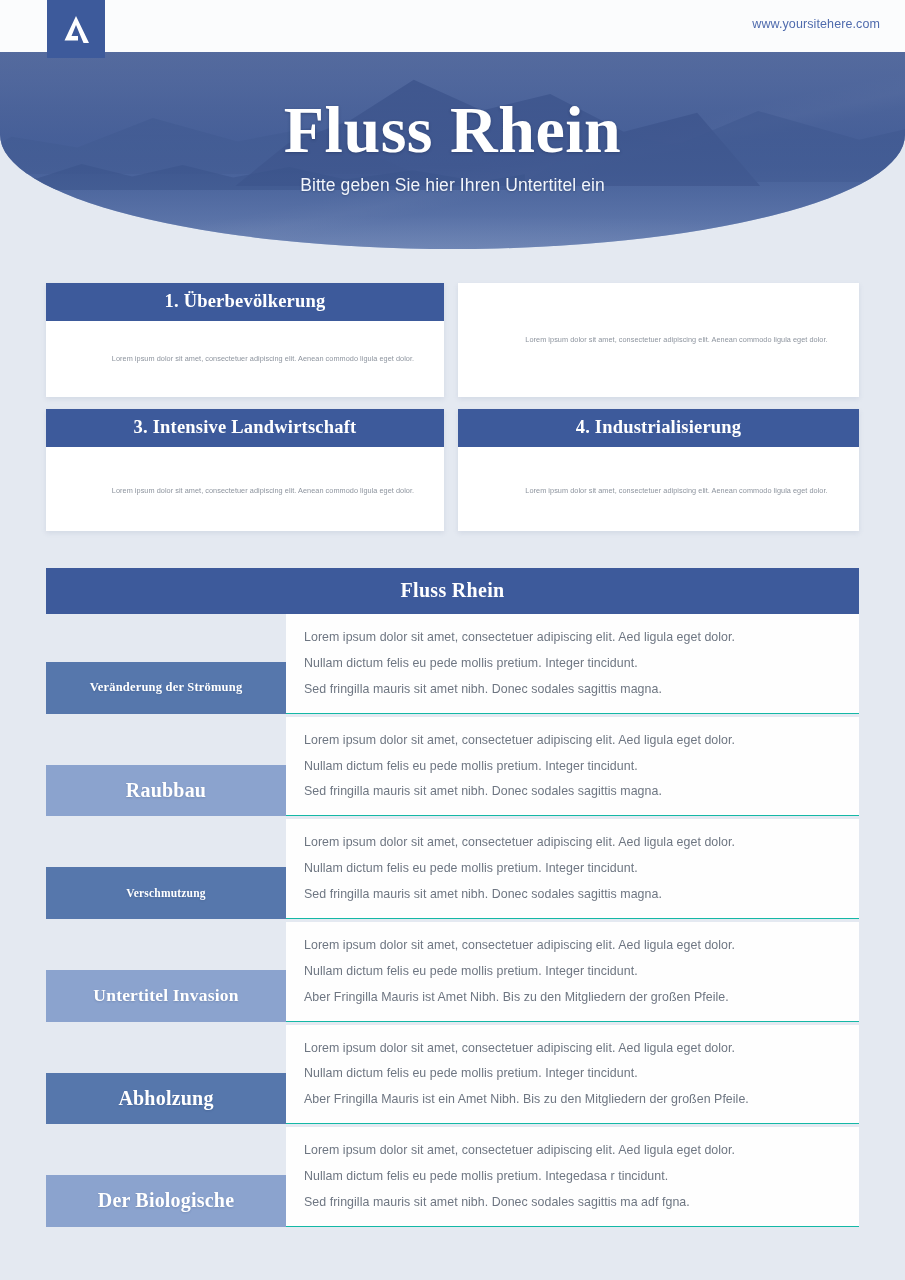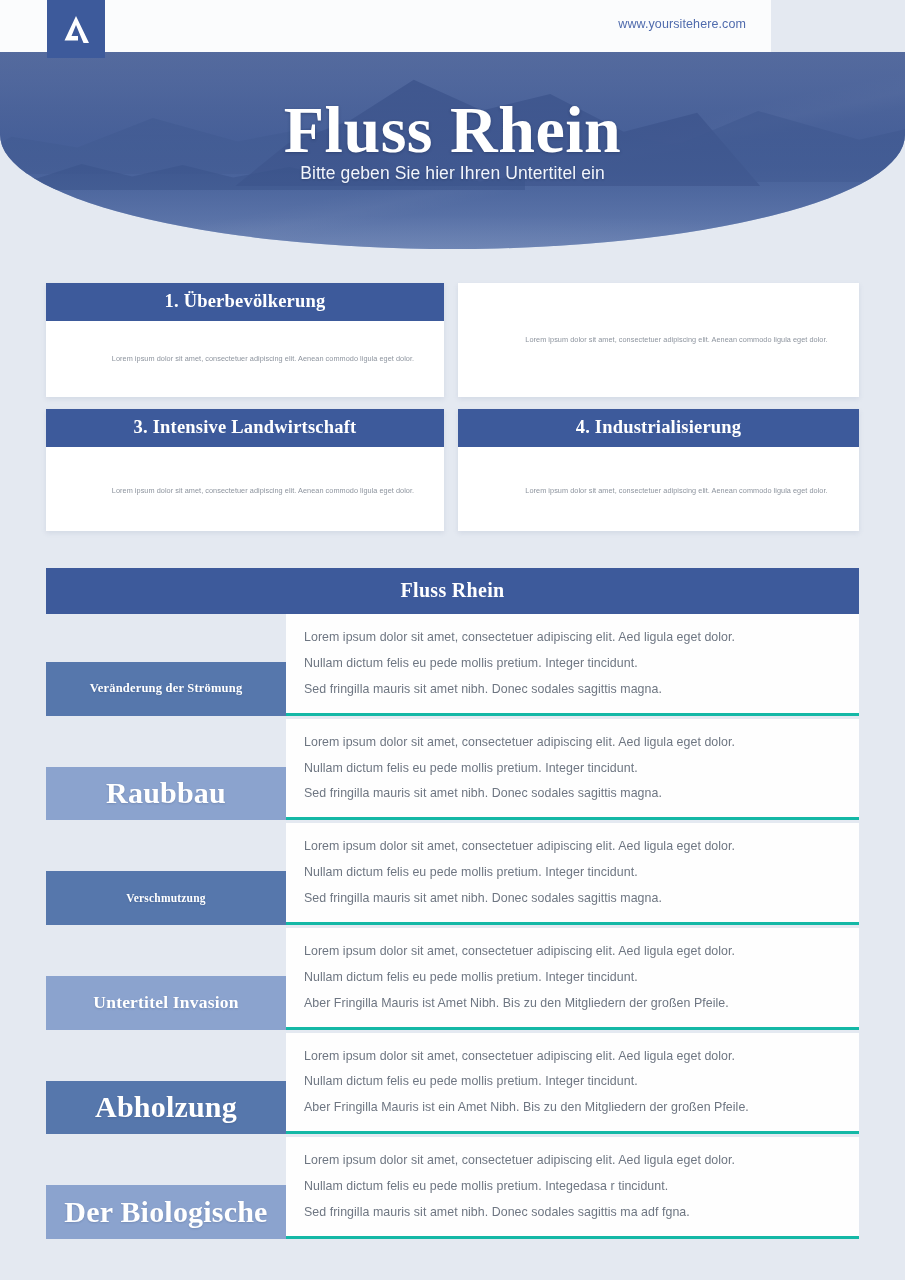--- a/index.html
+++ b/index.html
@@ -21,21 +21,21 @@
     width: 905px;
     height: 1280px;
     position: relative;
     background: #e4e9f1;
   }
 
   
   .topbar {
     position: absolute;
     top: 0; left: 0;
-    width: 771px;
+    width: 905px;
     height: 52px;
     background: #fbfcfd;
     z-index: 5;
   }
 
   .logo-box {
     position: absolute;
     top: 0;
     left: 47px;
     width: 58px;
@@ -154,20 +154,21 @@
     font-family: "Liberation Serif", "DejaVu Serif", serif;
     font-weight: 700;
     font-size: 66px;
     line-height: 1.02;
     color: #ffffff;
     letter-spacing: 0.5px;
     text-shadow: 0 1px 3px rgba(20,35,70,0.35);
   }
 
   .hero-subtitle {
+    margin-top: 12px;
     font-family: "Liberation Sans", sans-serif;
     font-size: 17.5px;
     font-weight: 400;
     color: #f2f5fb;
     letter-spacing: 0.1px;
     text-shadow: 0 1px 2px rgba(20,35,70,0.3);
   }
 
   
   .cards {
@@ -262,39 +263,39 @@
     letter-spacing: 0.2px;
     text-shadow: 0 1px 2px rgba(40,60,100,0.22);
     margin-top: 48px;
   }
 
   .tlabel.dark  { background: #5677ac; }
   .tlabel.light { background: #8ba3ce; }
 
   .tcell {
     background: #fefefe;
-    border-bottom: 3px solid #14b8a6;
+    border-bottom: 1px solid #14b8a6;
     padding: 16px 0 16px 18px;
     display: flex;
     flex-direction: column;
     justify-content: center;
     gap: 11px;
   }
 
   .tcell p {
     font-family: "Liberation Sans", sans-serif;
     font-size: 12.4px;
     line-height: 1.2;
     color: #6e7682;
     letter-spacing: 0.05px;
   }
 
   
   .trow[data-size="sm"]  .tlabel { font-size: 12.5px; }
-  .trow[data-size="lg"]  .tlabel { font-size: 30px; }
+  .trow[data-size="lg"]  .tlabel { font-size: 20px; }
   .trow[data-size="md"]  .tlabel { font-size: 17.5px; }
   .trow[data-size="xs"]  .tlabel { font-size: 11.5px; }
 </style>
 </head>
 <body>
 
 <div class="page">
 
   <div class="topbar">
     <a class="site-url">www.yoursitehere.com</a>

